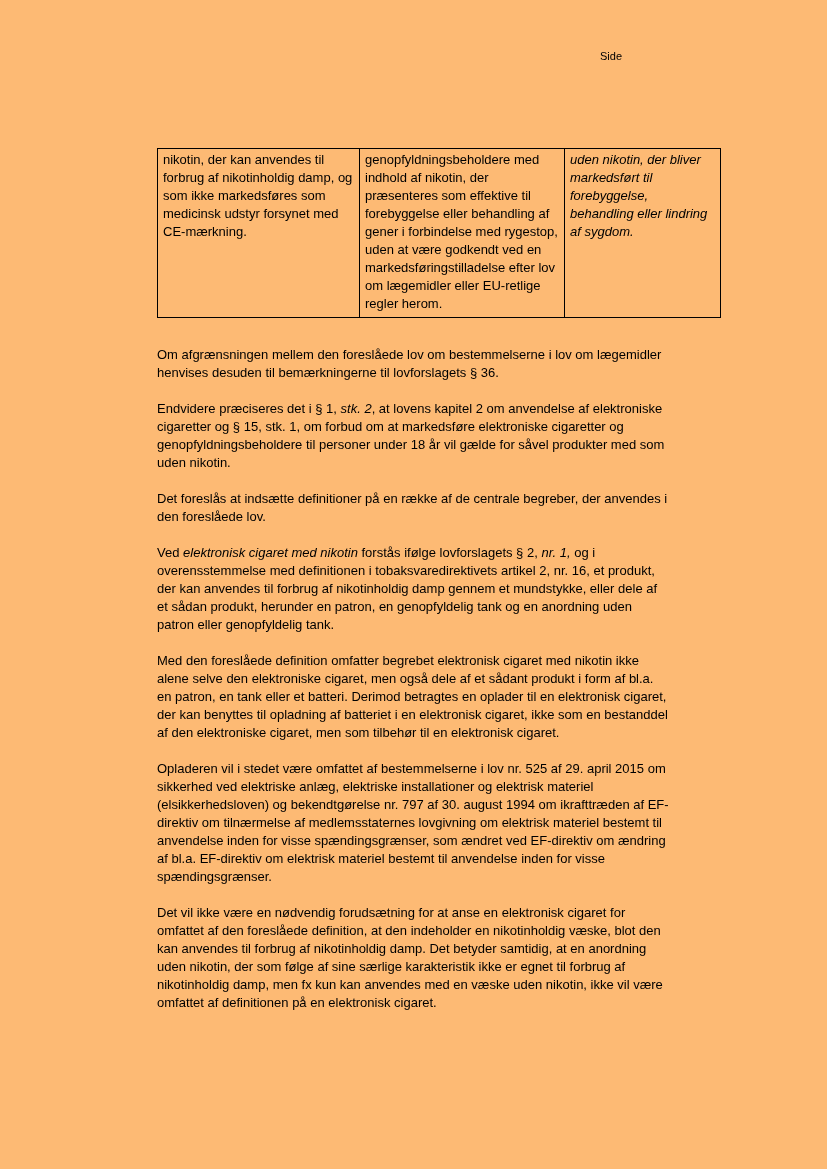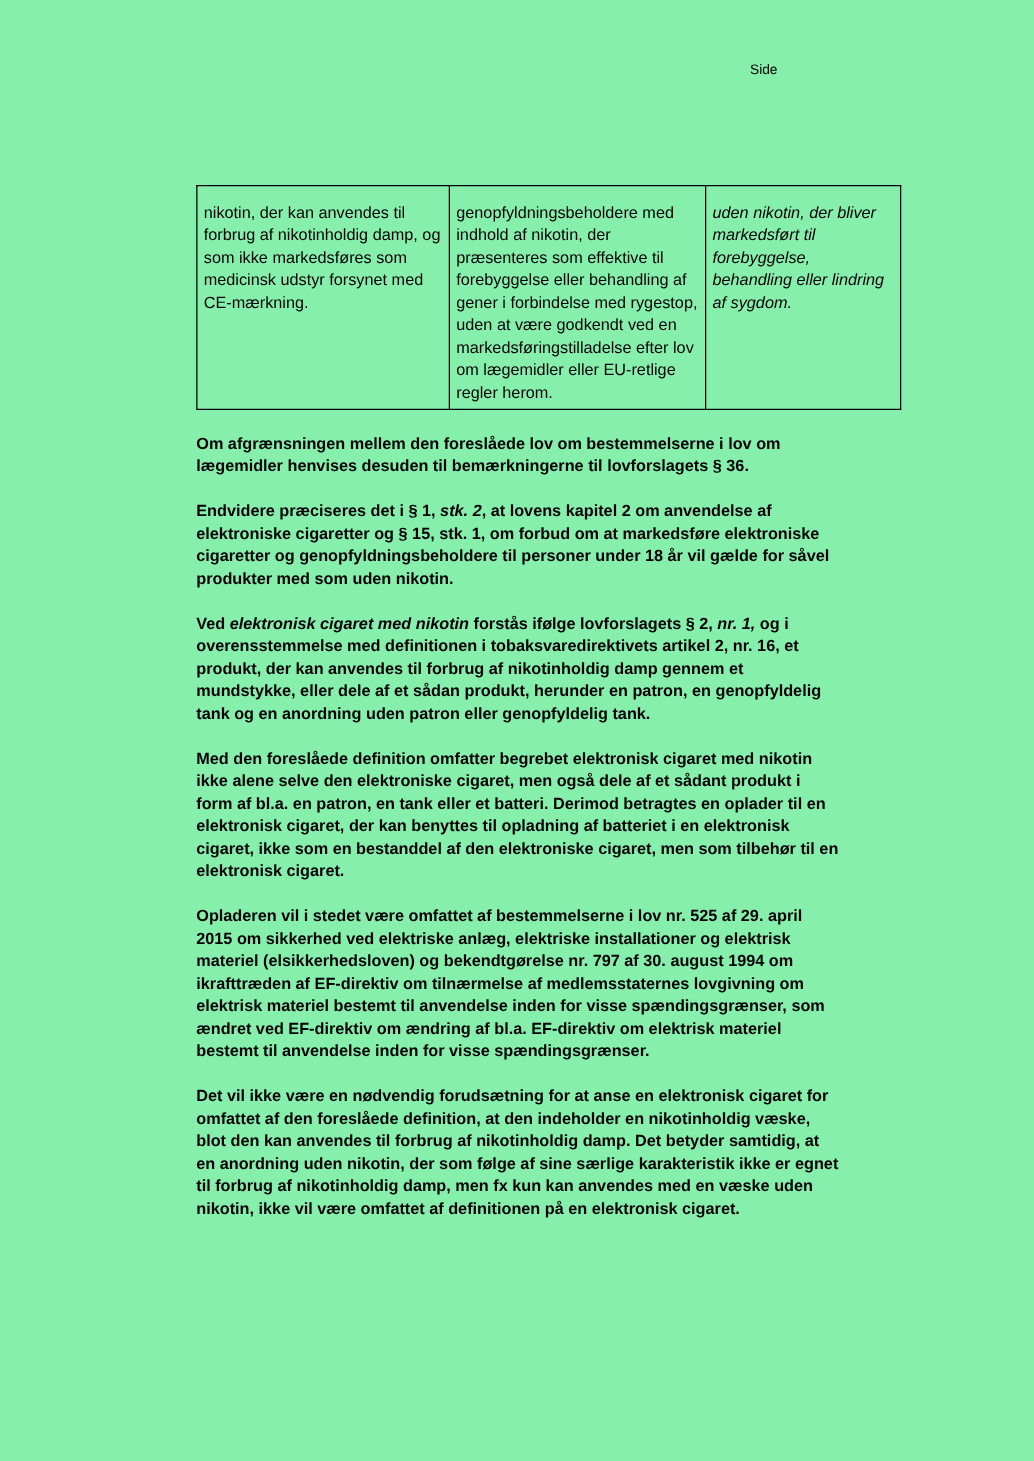--- a/index.html
+++ b/index.html
@@ -4,21 +4,21 @@
 <style>
   html, body {
     margin: 0;
     padding: 0;
     background: #ffffff;
   }
   .page {
     position: relative;
     width: 827px;
     height: 1169px;
-    background: #86efac;
+    background: #fdba74;
     font-family: "Liberation Sans", sans-serif;
     color: #000000;
     overflow: hidden;
   }
   .page-number {
     position: absolute;
     top: 49px;
     left: 600px;
     font-size: 11px;
     line-height: 14px;
@@ -27,38 +27,37 @@
     position: absolute;
     top: 148px;
     left: 157px;
     width: 527px;
     border-collapse: collapse;
     table-layout: fixed;
   }
   .def-table td {
     border: 1px solid #000000;
     vertical-align: top;
-    padding: 12px 6px 4px 5px;
+    padding: 2px 6px 4px 5px;
     font-size: 13px;
     line-height: 18px;
   }
   .def-table td.c1 { width: 190px; }
   .def-table td.c2 { width: 193px; }
   .def-table td.c3 { width: 144px; font-style: italic; }
   .content {
     position: absolute;
     top: 346px;
     left: 157px;
     width: 514px;
     font-size: 13px;
     line-height: 18px;
   }
   .content p {
     margin: 0 0 18px 0;
-    font-weight: bold;
   }
   .content p.center {
     text-align: center;
   }
   .it {
     font-style: italic;
     text-align: right;
   }
 </style>
 </head>
@@ -73,18 +72,19 @@
         <td class="c1">nikotin, der kan anvendes til forbrug af nikotinholdig damp, og som ikke markedsføres som medicinsk udstyr forsynet med CE-mærkning.</td>
         <td class="c2">genopfyldningsbeholdere med indhold af nikotin, der præsenteres som effektive til forebyggelse eller behandling af gener i forbindelse med rygestop, uden at være godkendt ved en markedsføringstilladelse efter lov om lægemidler eller EU-retlige regler herom.</td>
         <td class="c3">uden nikotin, der bliver markedsført til forebyggelse, behandling eller lindring af sygdom.</td>
       </tr>
     </tbody>
   </table>
 
   <div class="content" id="paragraphs">
       <p><span>Om afgrænsningen mellem den foreslåede lov om bestemmelserne i lov om lægemidler henvises desuden til bemærkningerne til lovforslagets § 36.</span></p>
       <p><span>Endvidere præciseres det i § 1, </span><span class="it">stk. 2</span><span>, at lovens kapitel 2 om anvendelse af elektroniske cigaretter og § 15, stk. 1, om forbud om at markedsføre elektroniske cigaretter og genopfyldningsbeholdere til personer under 18 år vil gælde for såvel produkter med som uden nikotin.</span></p>
+      <p><span>Det foreslås at indsætte definitioner på en række af de centrale begreber, der anvendes i den foreslåede lov.</span></p>
       <p><span>Ved </span><span class="it">elektronisk cigaret med nikotin</span><span> forstås ifølge lovforslagets § 2, </span><span class="it">nr. 1,</span><span> og i overensstemmelse med definitionen i tobaksvaredirektivets artikel 2, nr. 16, et produkt, der kan anvendes til forbrug af nikotinholdig damp gennem et mundstykke, eller dele af et sådan produkt, herunder en patron, en genopfyldelig tank og en anordning uden patron eller genopfyldelig tank.</span></p>
       <p><span>Med den foreslåede definition omfatter begrebet elektronisk cigaret med nikotin ikke alene selve den elektroniske cigaret, men også dele af et sådant produkt i form af bl.a. en patron, en tank eller et batteri. Derimod betragtes en oplader til en elektronisk cigaret, der kan benyttes til opladning af batteriet i en elektronisk cigaret, ikke som en bestanddel af den elektroniske cigaret, men som tilbehør til en elektronisk cigaret.</span></p>
       <p><span>Opladeren vil i stedet være omfattet af bestemmelserne i lov nr. 525 af 29. april 2015 om sikkerhed ved elektriske anlæg, elektriske installationer og elektrisk materiel (elsikkerhedsloven) og bekendtgørelse nr. 797 af 30. august 1994 om ikrafttræden af EF-direktiv om tilnærmelse af medlemsstaternes lovgivning om elektrisk materiel bestemt til anvendelse inden for visse spændingsgrænser, som ændret ved EF-direktiv om ændring af bl.a. EF-direktiv om elektrisk materiel bestemt til anvendelse inden for visse spændingsgrænser.</span></p>
       <p><span>Det vil ikke være en nødvendig forudsætning for at anse en elektronisk cigaret for omfattet af den foreslåede definition, at den indeholder en nikotinholdig væske, blot den kan anvendes til forbrug af nikotinholdig damp. Det betyder samtidig, at en anordning uden nikotin, der som følge af sine særlige karakteristik ikke er egnet til forbrug af nikotinholdig damp, men fx kun kan anvendes med en væske uden nikotin, ikke vil være omfattet af definitionen på en elektronisk cigaret.</span></p>
     </div>
 </div>
 
 </body></html>

